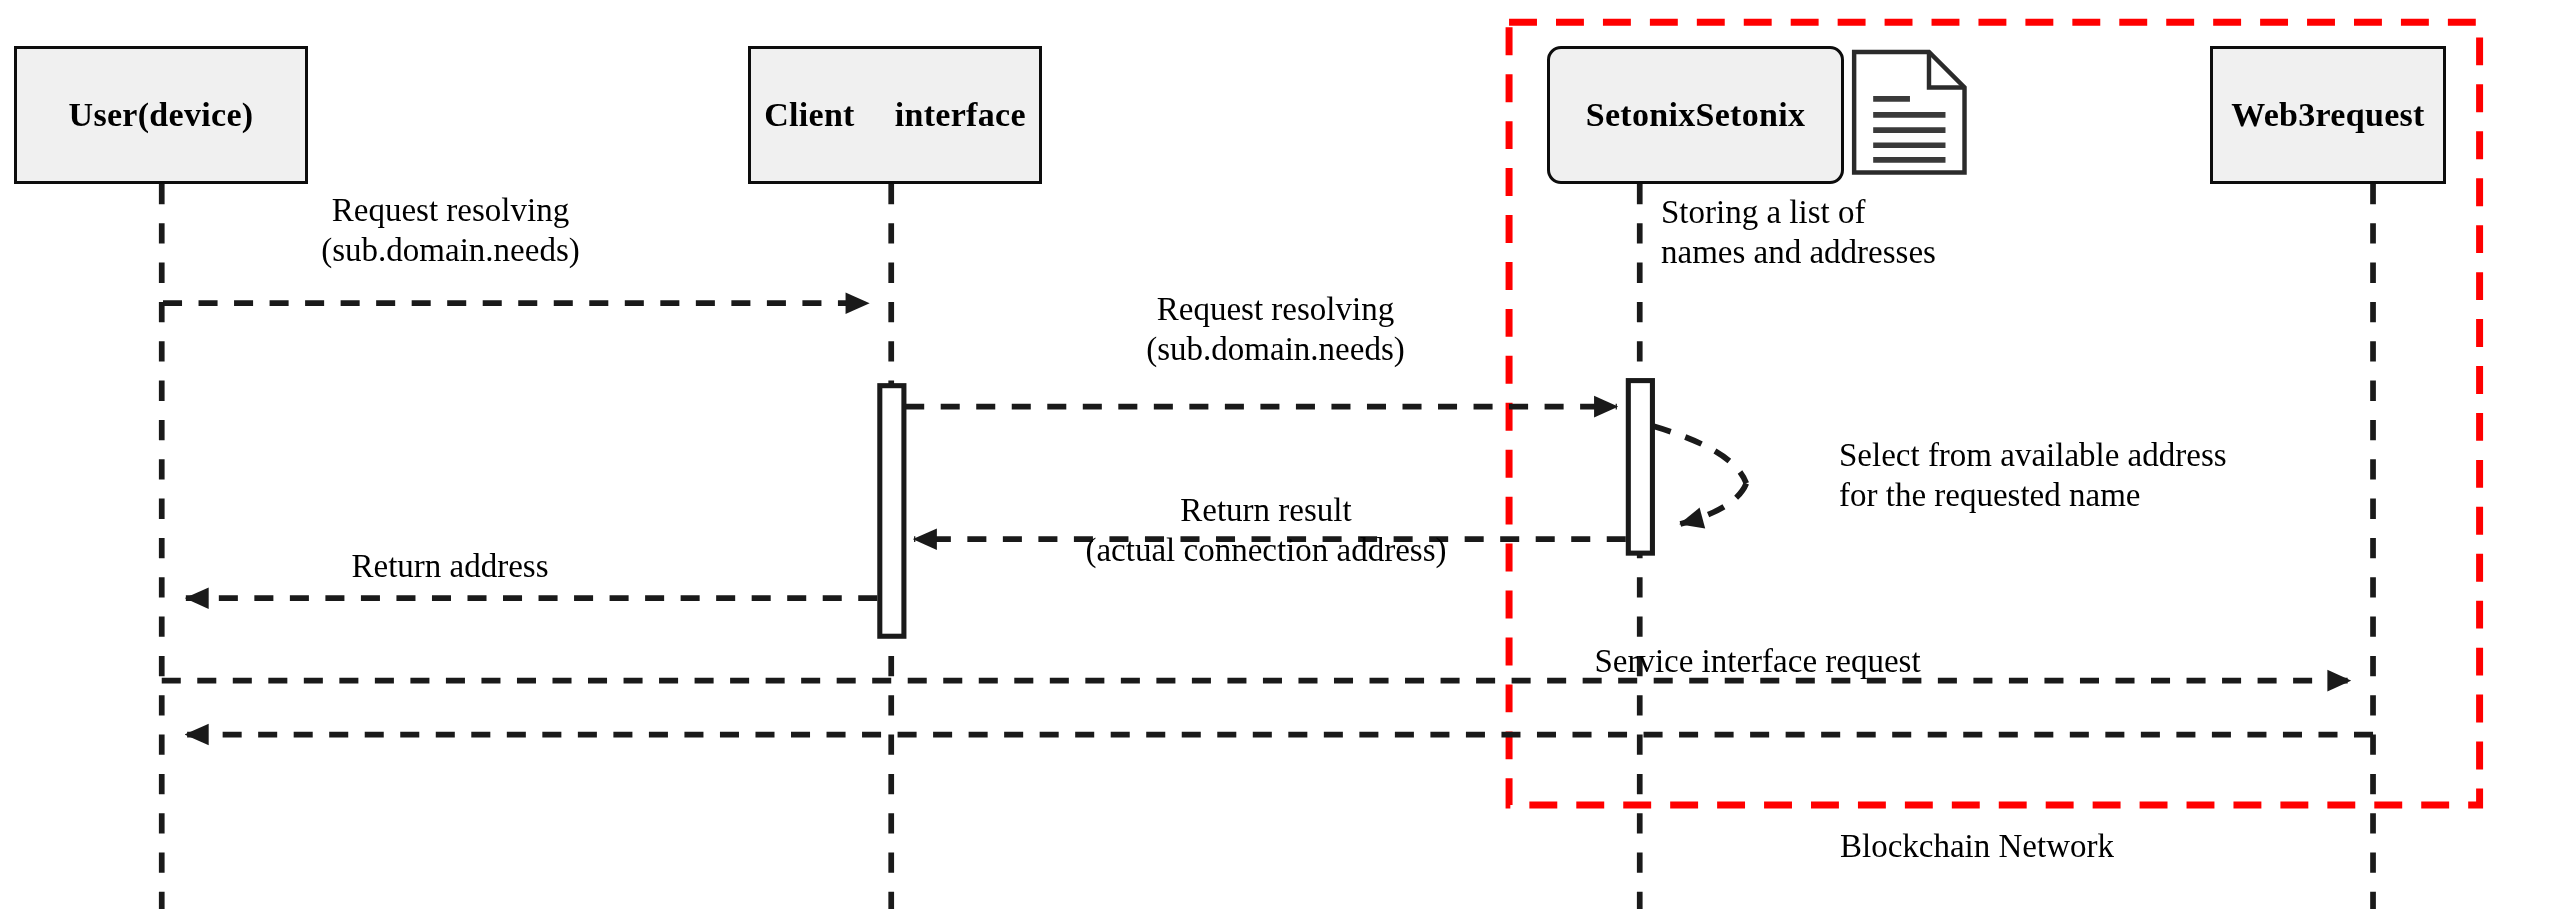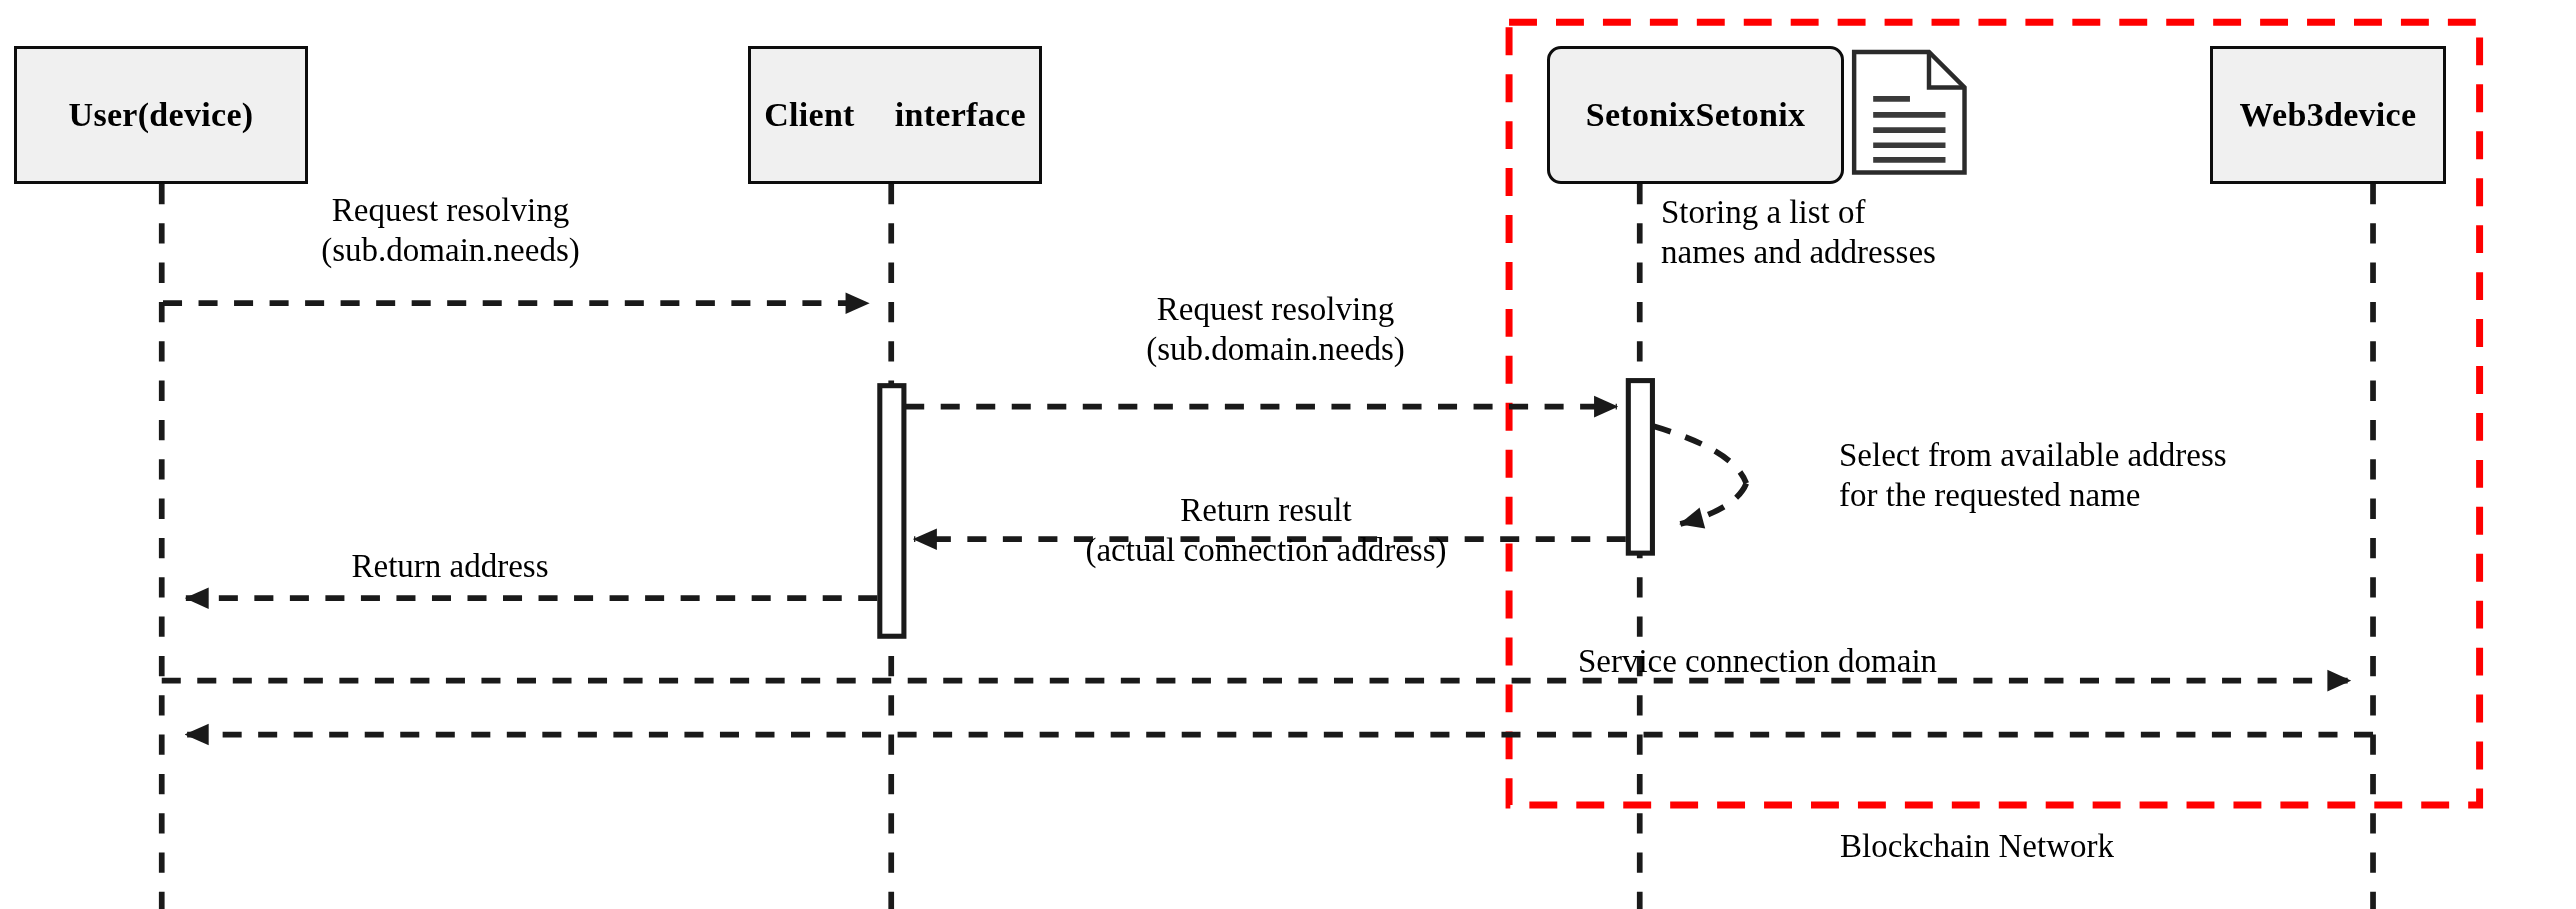--- a/index.html
+++ b/index.html
@@ -122,35 +122,35 @@
     <span>interface</span>
   </div>
 
   <div class="lifeline-box" style="left:1547px; top:46px; width:297px; height:138px;border-radius:14px;">
     <span>Setonix</span>
     <span>Setonix</span>
   </div>
 
   <div class="lifeline-box" style="left:2210px; top:46px; width:236px; height:138px;">
     <span>Web3</span>
-    <span>device</span>
+    <span>request</span>
   </div>
 
   <div class="msg-label" style="left:203px; top:190px; width:495px;">Request resolving
 (sub.domain.needs)</div>
 
   <div class="msg-label" style="left:990px; top:289px; width:571px;">Request resolving
 (sub.domain.needs)</div>
 
   <div class="msg-label" style="left:939px; top:490px; width:654px;">Return result
 (actual  connection address)</div>
 
   <div class="msg-label" style="left:209px; top:546px; width:482px;">Return address</div>
 
-  <div class="msg-label" style="left:1510px; top:641px; width:495px;">Service connection domain</div>
+  <div class="msg-label" style="left:1510px; top:641px; width:495px;">Service interface request</div>
 
   <div class="msg-label left-align" style="left:1839px; top:413px; width:571px;margin-top:22px;">Select from available address
 for the requested name</div>
 
   <div class="msg-label left-align" style="left:1661px; top:192px; width:584px;">Storing a list of
 names and addresses</div>
 
   <div class="boundary-caption" style="left:1840px; top:828px;">Blockchain Network</div>
 
 </div>

